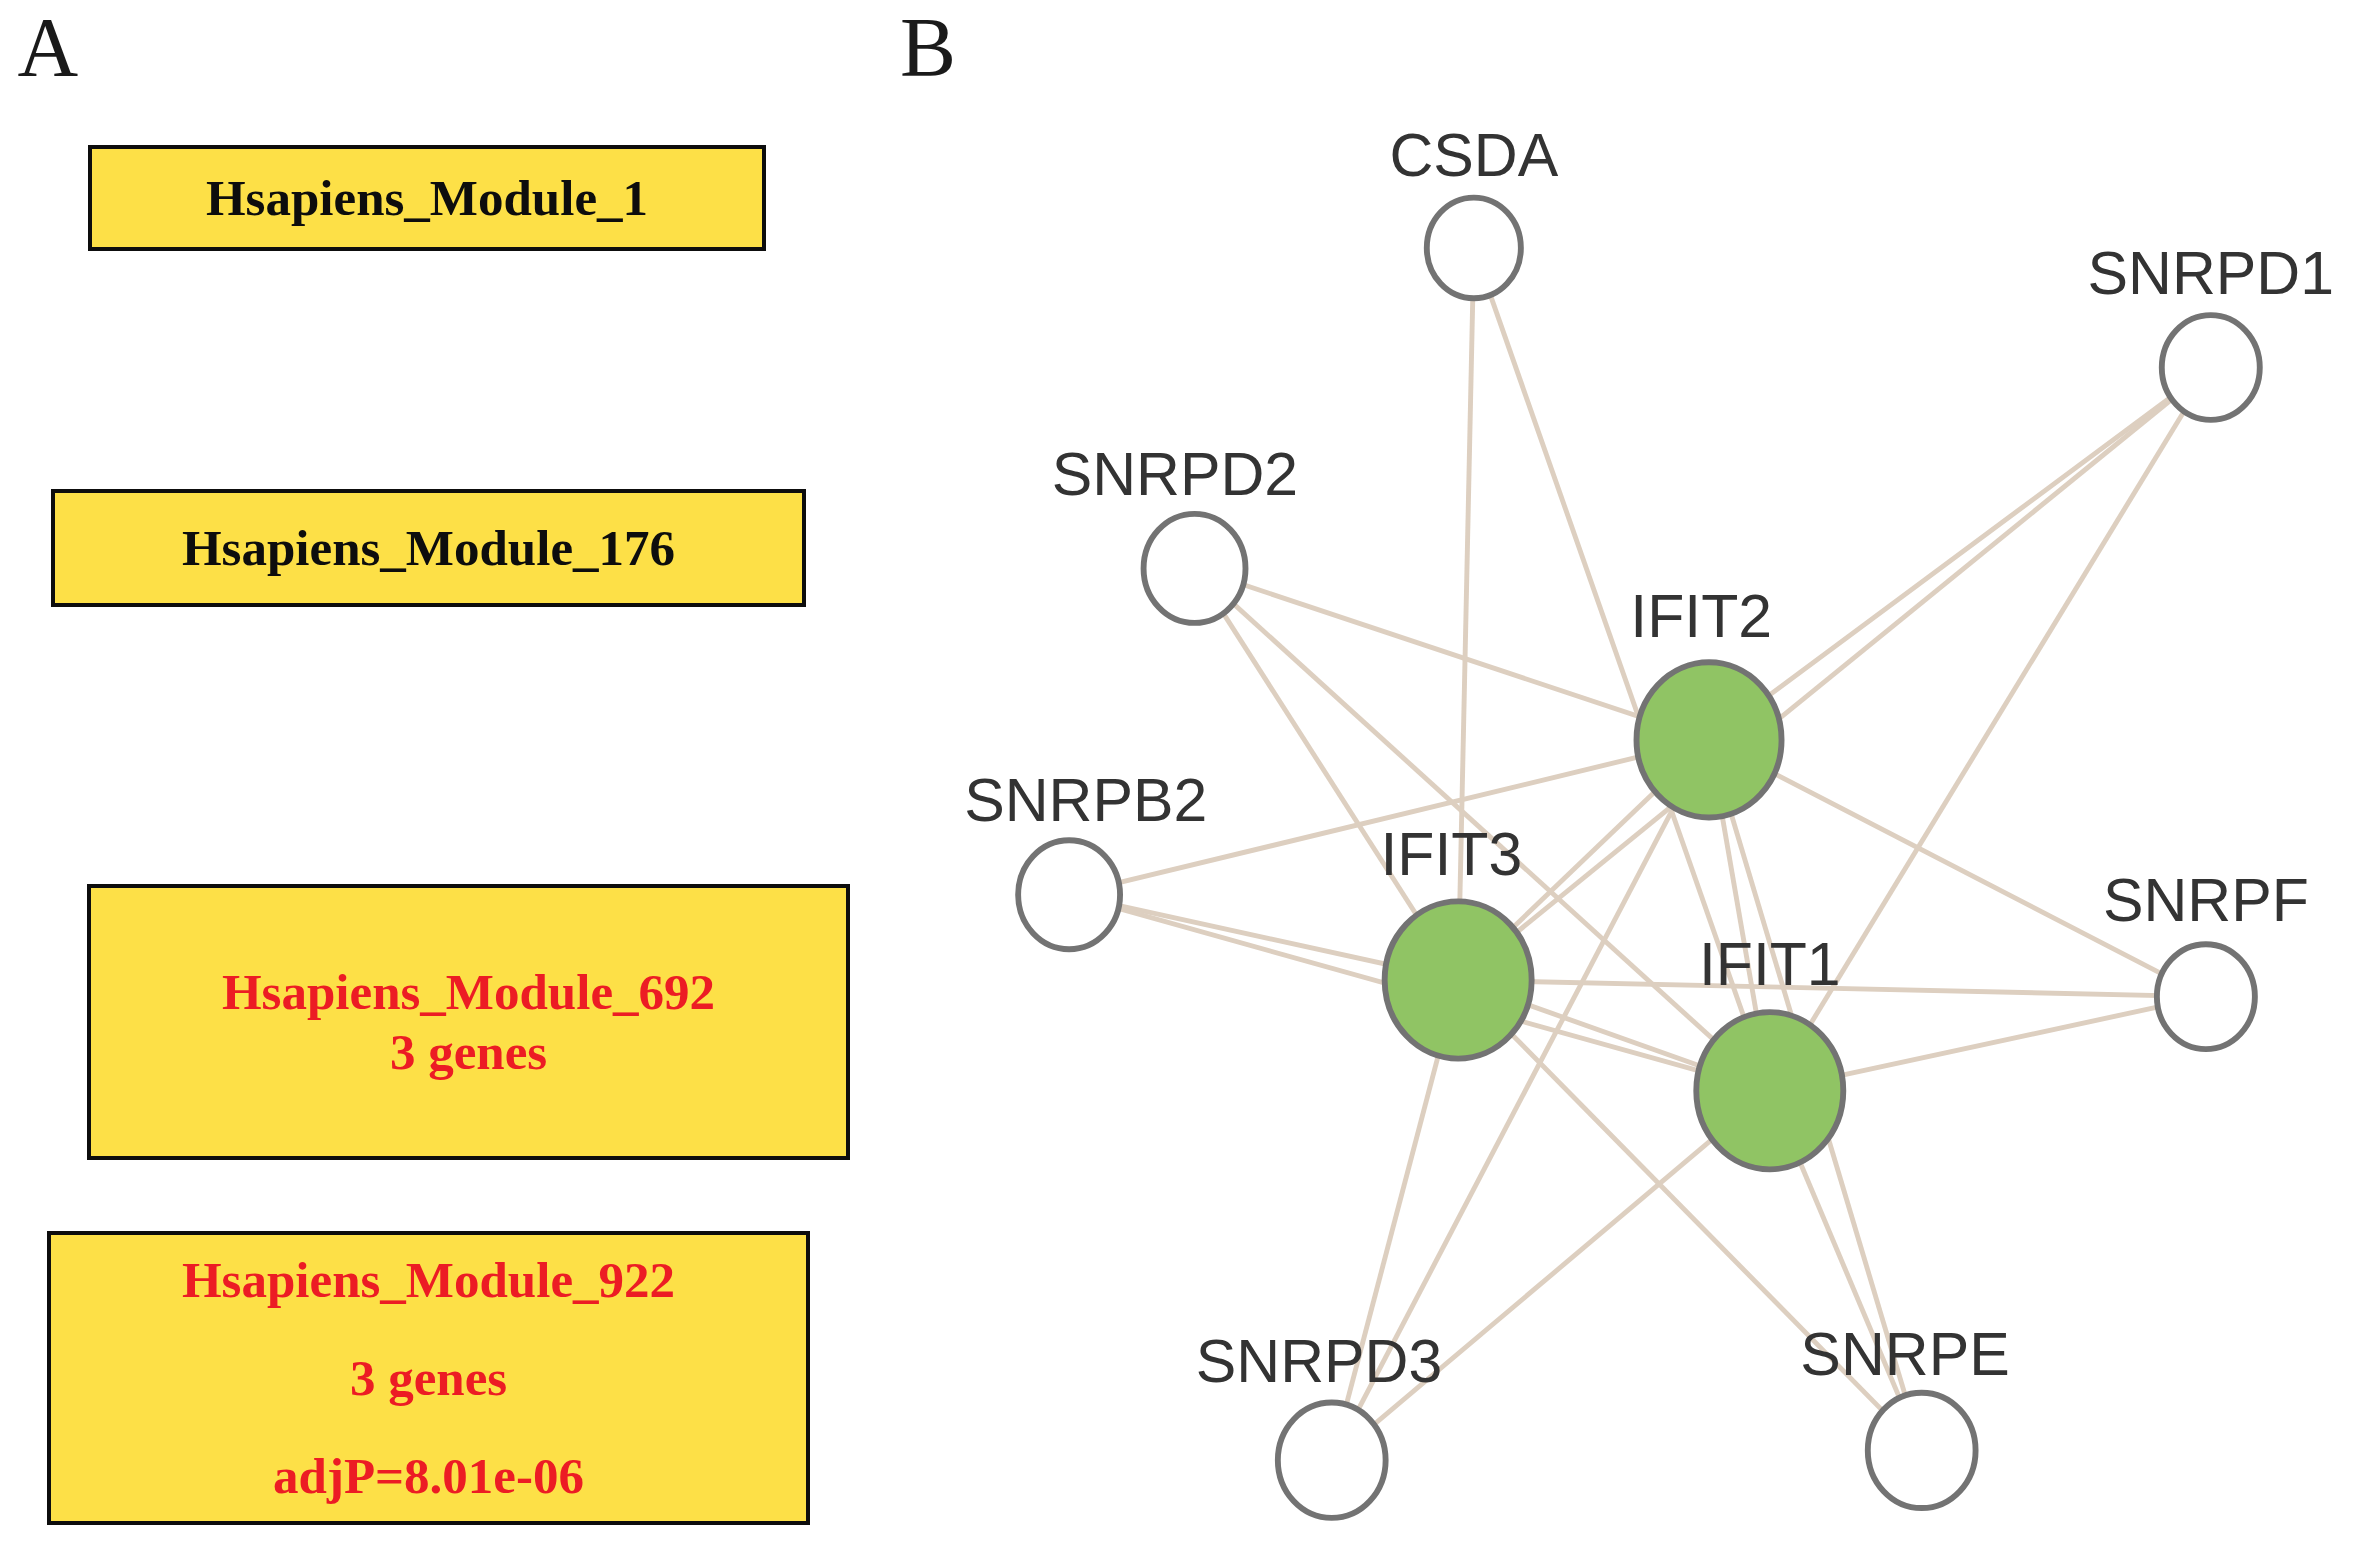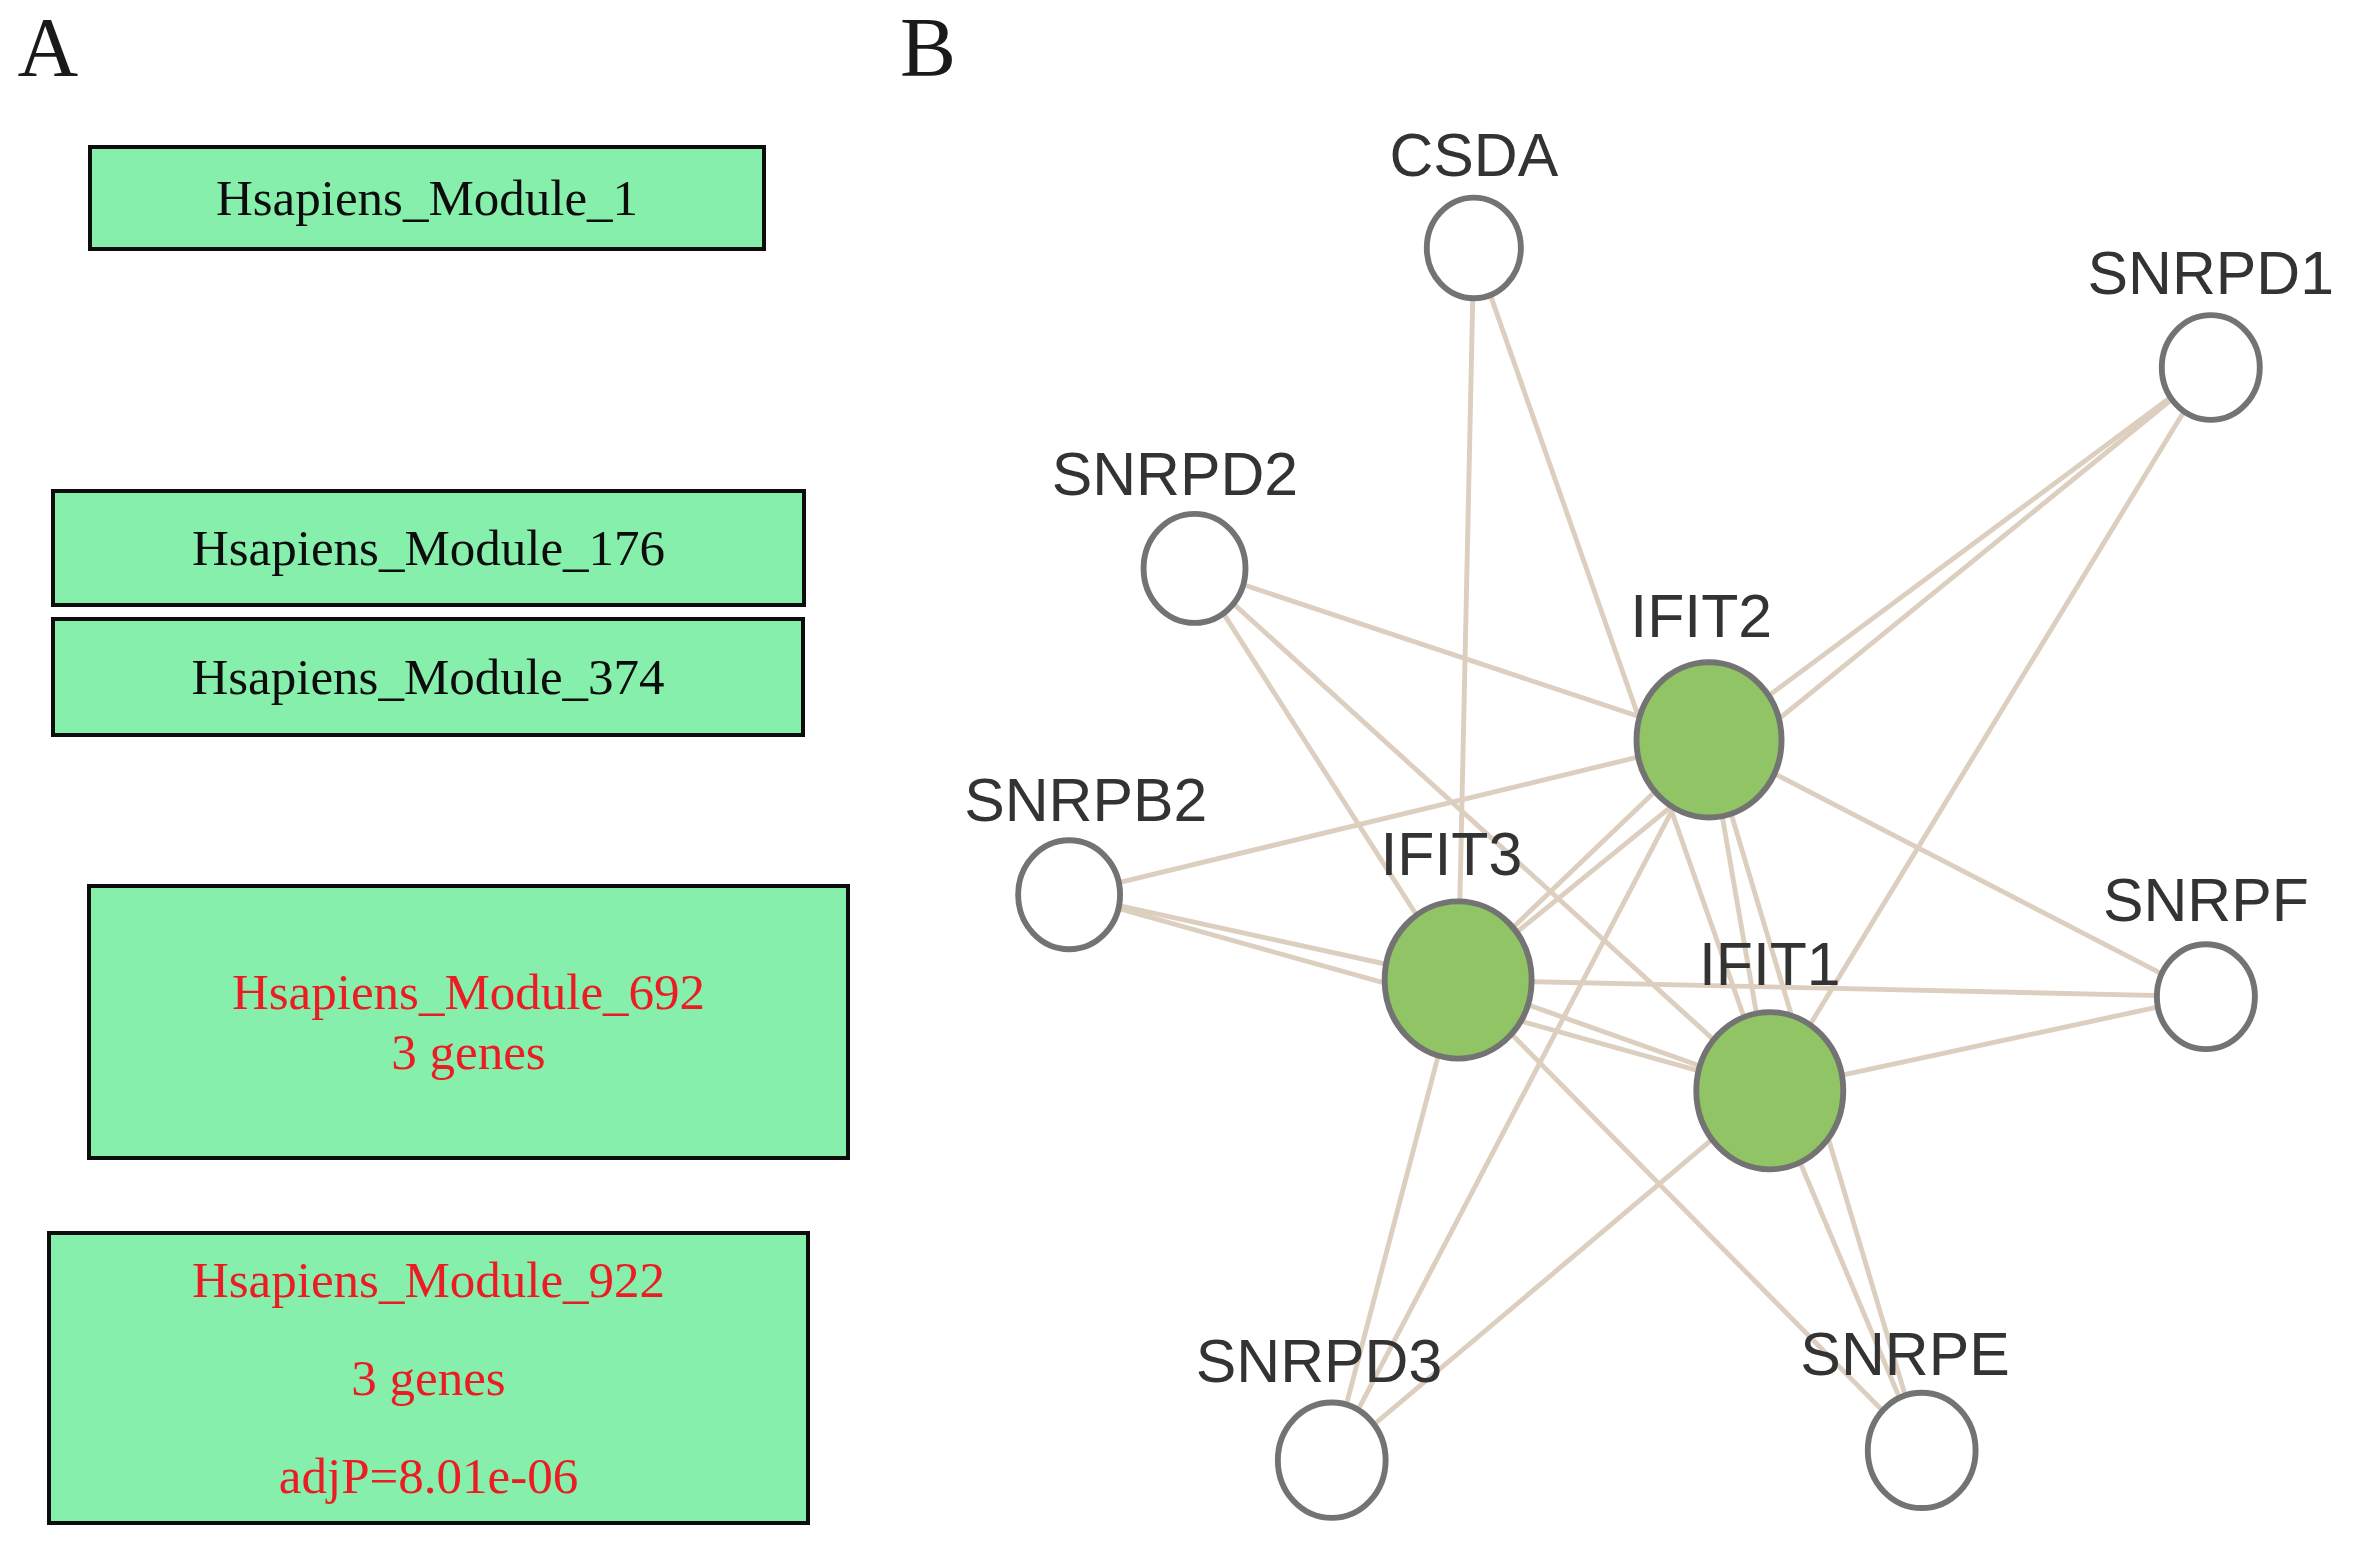--- a/index.html
+++ b/index.html
@@ -31,27 +31,28 @@
   
   #panel-a {
     position: absolute;
     left: 0; top: 0;
     width: 863px;
     height: 1567px;
   }
   .module-box {
     position: absolute;
     box-sizing: border-box;
-    background: #86efac;
+    background: #fde047;
     border: 4.9px solid #0d0d0d;
     display: flex;
     flex-direction: column;
     align-items: center;
     justify-content: center;
     text-align: center;
+    font-weight: bold;
   }
   .module-box .module-name {
     font-family: "Liberation Serif", "DejaVu Serif", serif;
     font-size: 51px;
     line-height: 1.18;
     white-space: nowrap;
     color: #0d0d0d;
   }
   .module-box .module-genes,
   .module-box .module-adjp {
@@ -109,23 +110,20 @@
 
     <div class="module-box" id="module-box-0">
       <div class="module-name">Hsapiens_Module_1</div>
     </div>
 
 
     <div class="module-box" id="module-box-2">
       <div class="module-name">Hsapiens_Module_176</div>
     </div>
 
-    <div class="module-box" id="module-box-3">
-      <div class="module-name">Hsapiens_Module_374</div>
-    </div>
 
     <div class="module-box sig" id="module-box-4">
       <div class="module-name">Hsapiens_Module_692</div>
       <div class="module-genes">3 genes</div>
     </div>
 
     <div class="module-box sig" id="module-box-5">
       <div class="module-name">Hsapiens_Module_922</div>
       <div class="module-genes">3 genes</div>
       <div class="module-adjp">adjP=8.01e-06</div>

